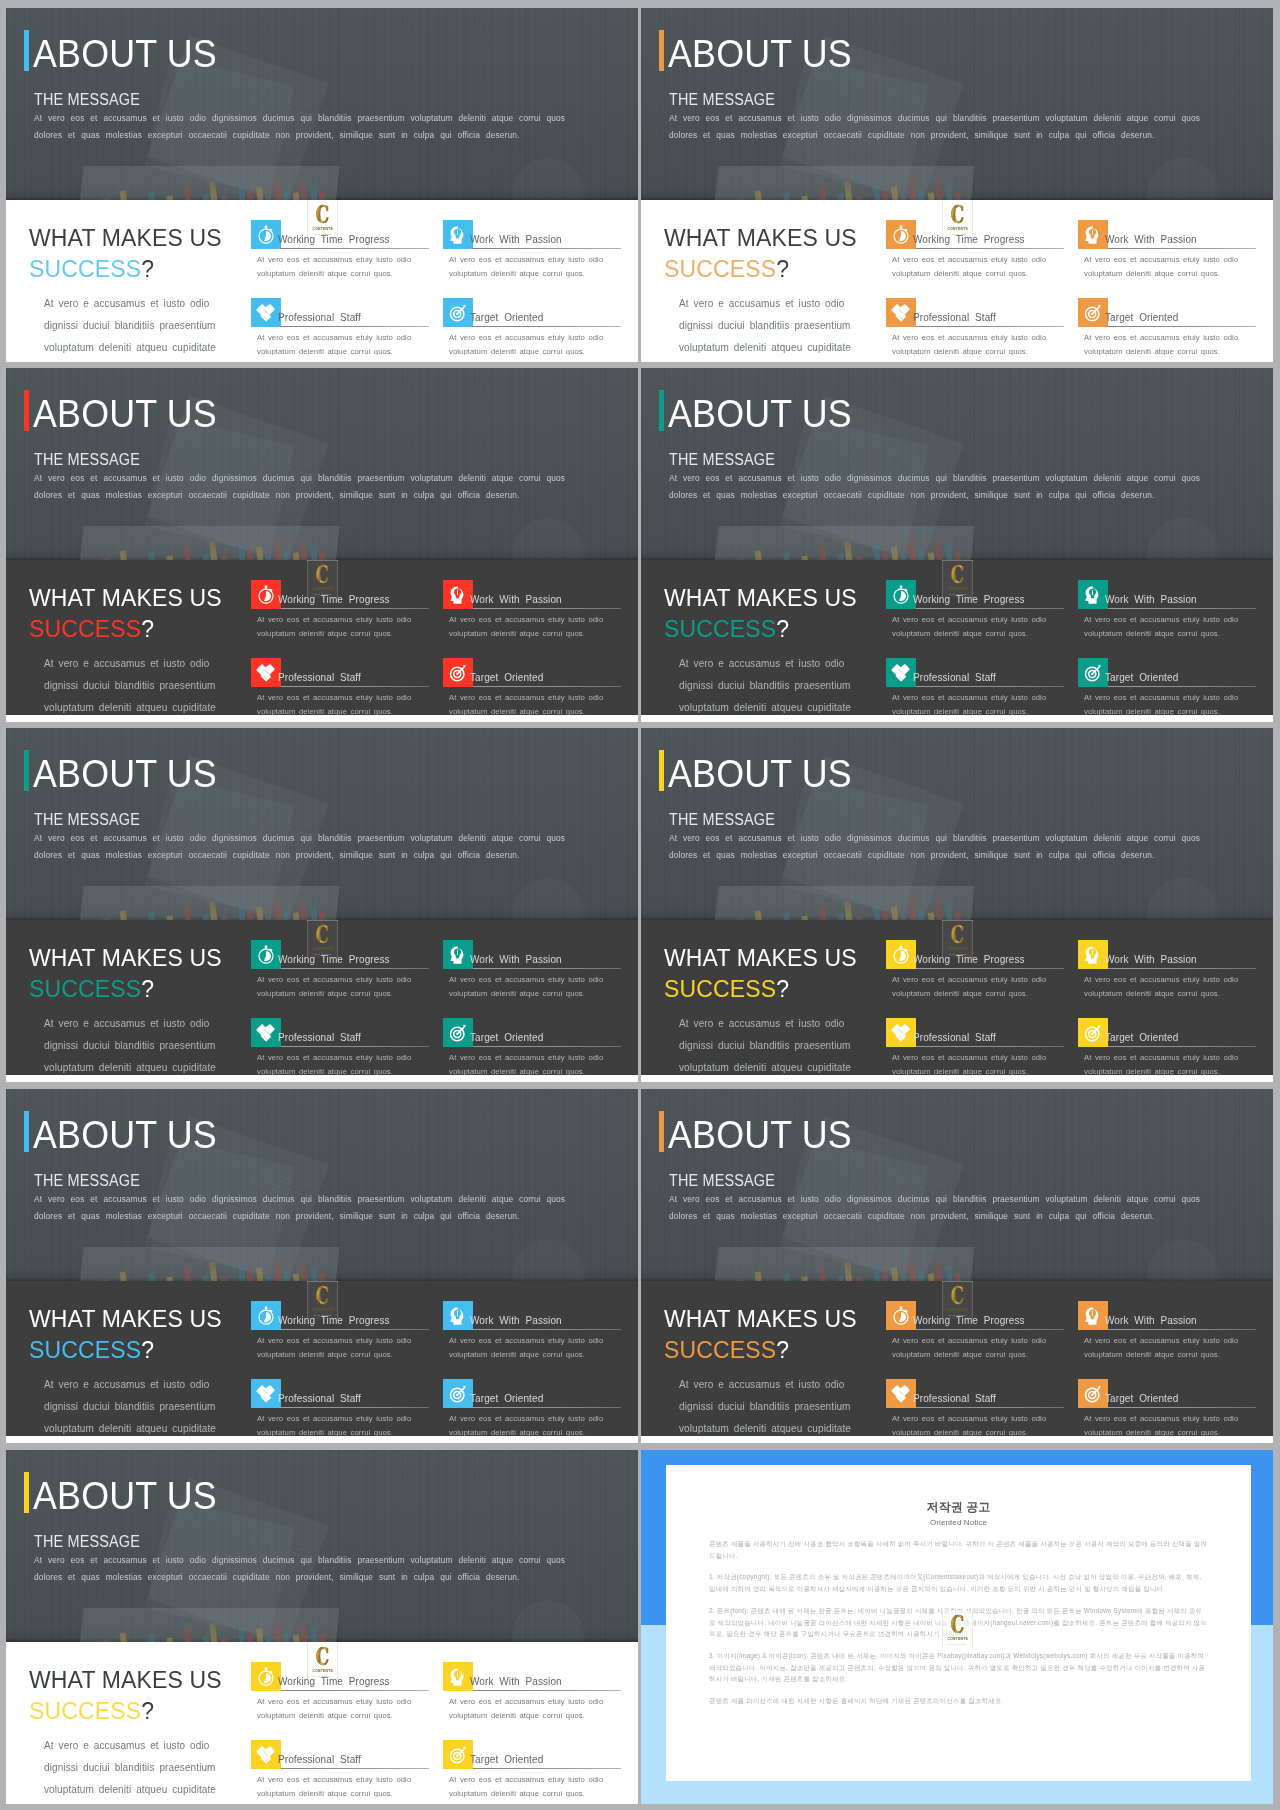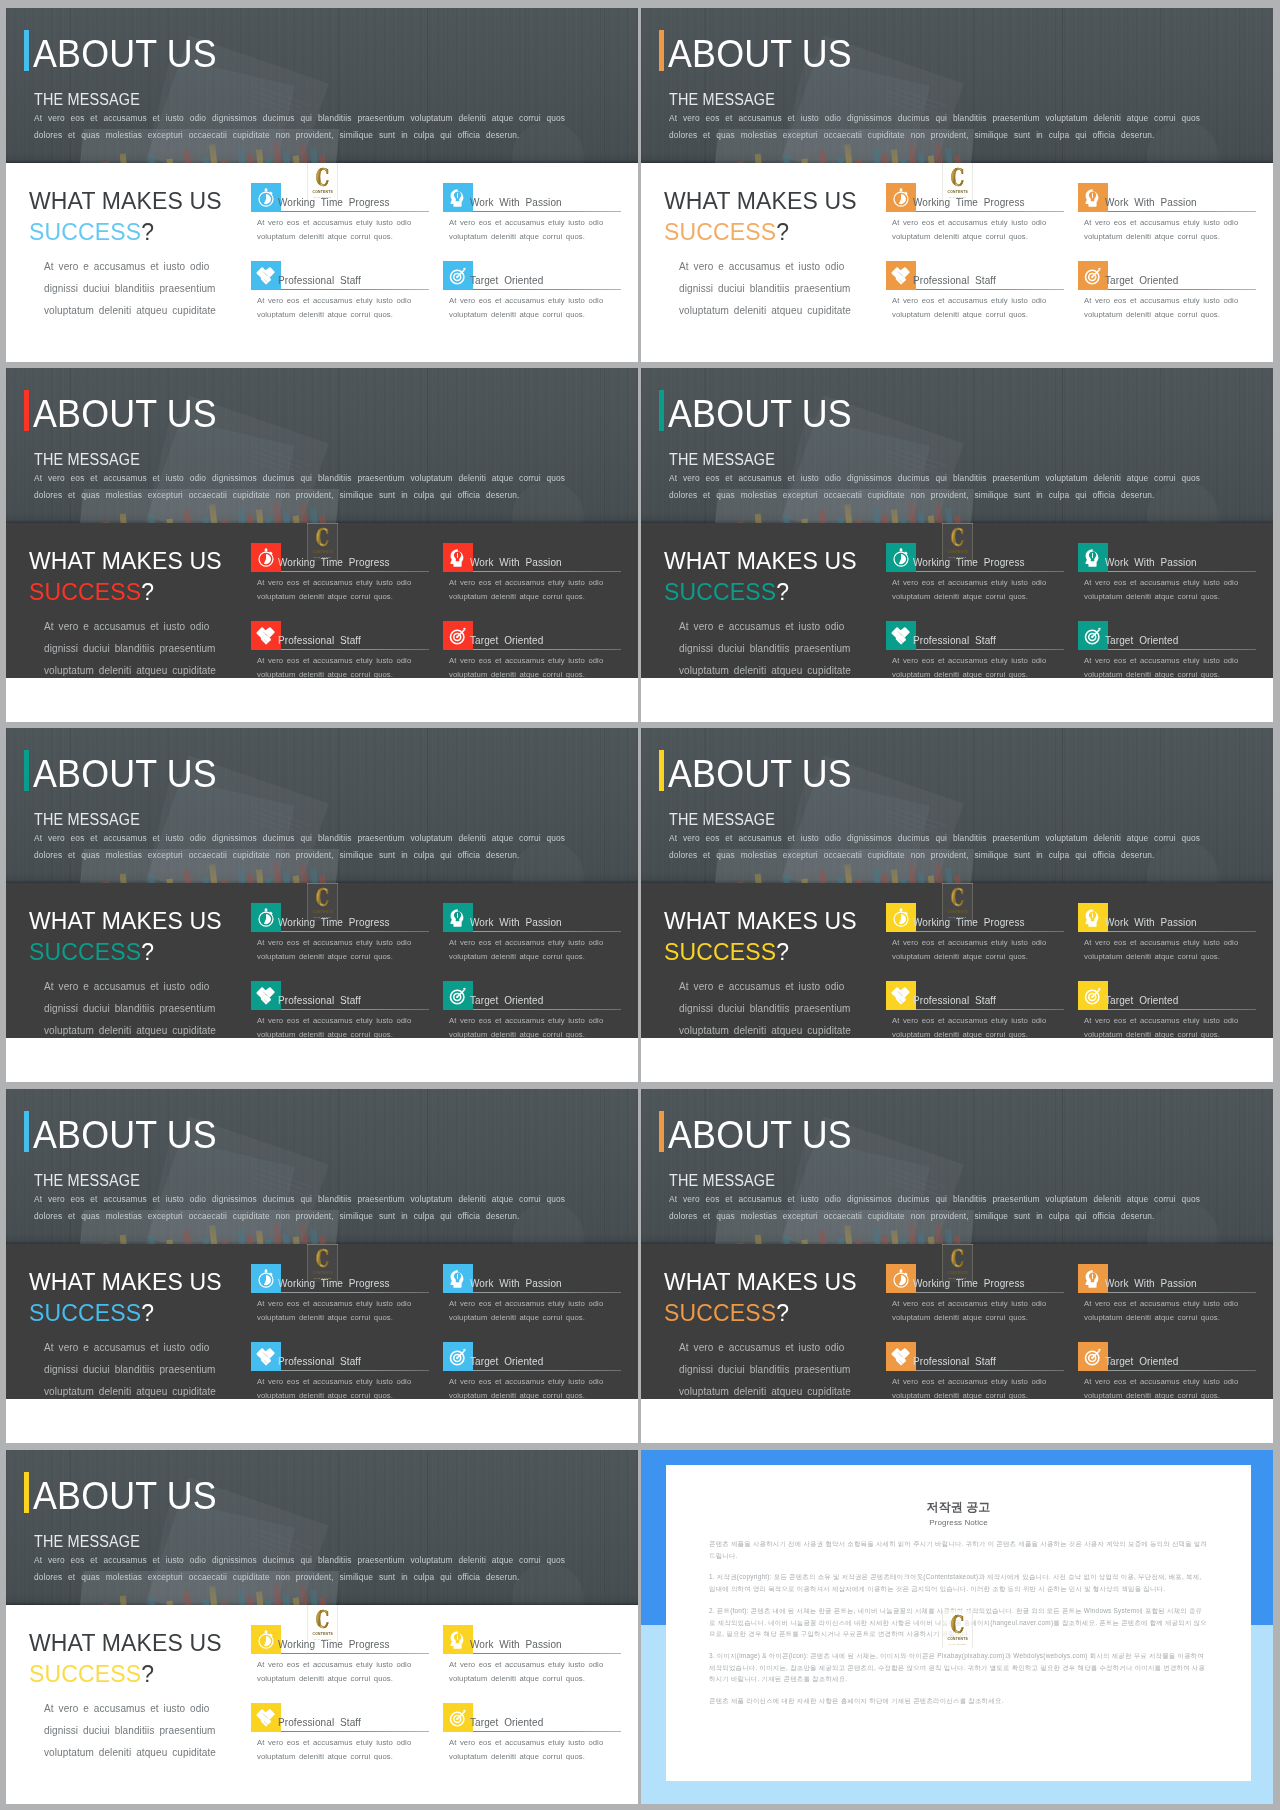--- a/index.html
+++ b/index.html
@@ -1,21 +1,21 @@
 <!DOCTYPE html>
 <html><head>
 <meta charset="utf-8">
 <style>
   *{box-sizing:border-box;margin:0;padding:0}
   html,body{width:1280px;height:1810px;overflow:hidden}
   body{background:#b0b2b3;font-family:"Liberation Sans",sans-serif;-webkit-font-smoothing:antialiased}
   .grid{position:relative;width:1280px;height:1810px}
   .slide{position:absolute;width:632px;height:354px;overflow:hidden;background:#fff}
   
-  .hdr{position:relative;height:155px;overflow:hidden;background:#0c4a6e}
+  .hdr{position:relative;height:192px;overflow:hidden;background:#0c4a6e}
   .wood{position:absolute;inset:0;
     background:
       repeating-linear-gradient(90deg,rgba(0,0,0,.030) 0 1px,transparent 1px 3px,rgba(255,255,255,.012) 3px 4px,transparent 4px 9px),
       repeating-linear-gradient(90deg,rgba(0,0,0,.022) 0 1px,transparent 1px 23px),
       linear-gradient(180deg,#4e5659 0%,#4b5356 42%,#474e51 93%,#41484b 98%,#2d3336 100%);
   }
   .wood:after{content:"";position:absolute;inset:0;
     background:
       linear-gradient(90deg,transparent 0 64px,rgba(0,0,0,.085) 64px 65px,transparent 65px 100%),
       linear-gradient(90deg,transparent 0 142px,rgba(0,0,0,.05) 142px 143px,transparent 143px 100%),
@@ -1118,21 +1118,21 @@
        <div class="c">C</div>
        <div class="nm">CONTENTS</div>
        <div class="tg">MALL  STORE</div>
      </div>
    </div>
     </div>
     <div class="slide cslide" style="left:641px;top:1450px;background:#3d93f0">
   <div class="cpfade"></div>
   <div class="cpcard">
     <div class="cptk">저작권 공고</div>
-    <div class="cpte">Progress Notice</div>
+    <div class="cpte">Oriented Notice</div>
     <div class="cpp">콘텐츠 제품을 사용하시기 전에 사용권 협약서 소항목을 사세히 읽어 주시기 바랍니다. 귀하가 이 콘텐츠 제품을 사용하는 것은 사용자 계약의 보증에 동의와 선택을 알려드립니다.</div>
         <div class="cpp">1. 저작권(copyright): 모든 콘텐츠의 소유 및 저작권은 콘텐츠테이크아웃(Contentstakeout)과 제작사에게 있습니다. 사전 승낙 없이 상업적 이용, 무단전재, 배포, 복제, 임대에 의하여 영리 목적으로 이용하셔서 제삼자에게 이용하는 것은 금지되어 있습니다. 이러한 조항 등의 위반 시 준하는 민사 및 형사상의 책임을 집니다.</div>
         <div class="cpp">2. 폰트(font): 콘텐츠 내에 된 서체는 한글 폰트는, 네이버 나눔글꼴의 서체를 사용하여 제작되었습니다. 한글 외의 모든 폰트는 Windows System에 포함된 서체의 종류로 제작되었습니다. 네이버 나눔글꼴 라이선스에 대한 자세한 사항은 네이버 나눔글꼴 홈페이지(hangeul.naver.com)를 참조하세요. 폰트는 콘텐츠에 함께 제공되지 않으므로, 필요한 경우 해당 폰트를 구입하시거나 무료폰트로 변경하여 사용하시기 바랍니다.</div>
         <div class="cpp">3. 이미지(image) &amp; 아이콘(icon): 콘텐츠 내에 된 서체는, 이미지와 아이콘은 Pixabay(pixabay.com)과 Webdolys(webolys.com) 회사의 제공한 무료 저작물을 이용하여 제작되었습니다. 이미지는, 참조만을 제공되고 콘텐츠의, 수정함은 않으며 원칙 입니다. 귀하가 별도로 확인하고 필요한 경우 해당를 수정하거나 이미지를 변경하여 사용하시기 바랍니다. 기재된 콘텐츠를 참조하세요.</div>
         <div class="cpp">콘텐츠 제품 라이선스에 대한 자세한 사항은 홈페이지 하단에 기재된 콘텐츠라이선스를 참조하세요.</div>
     <div class="wm wmc">
       <div class="c">C</div>
       <div class="nm">CONTENTS</div>
       <div class="tg">MALL  STORE</div>
     </div>

